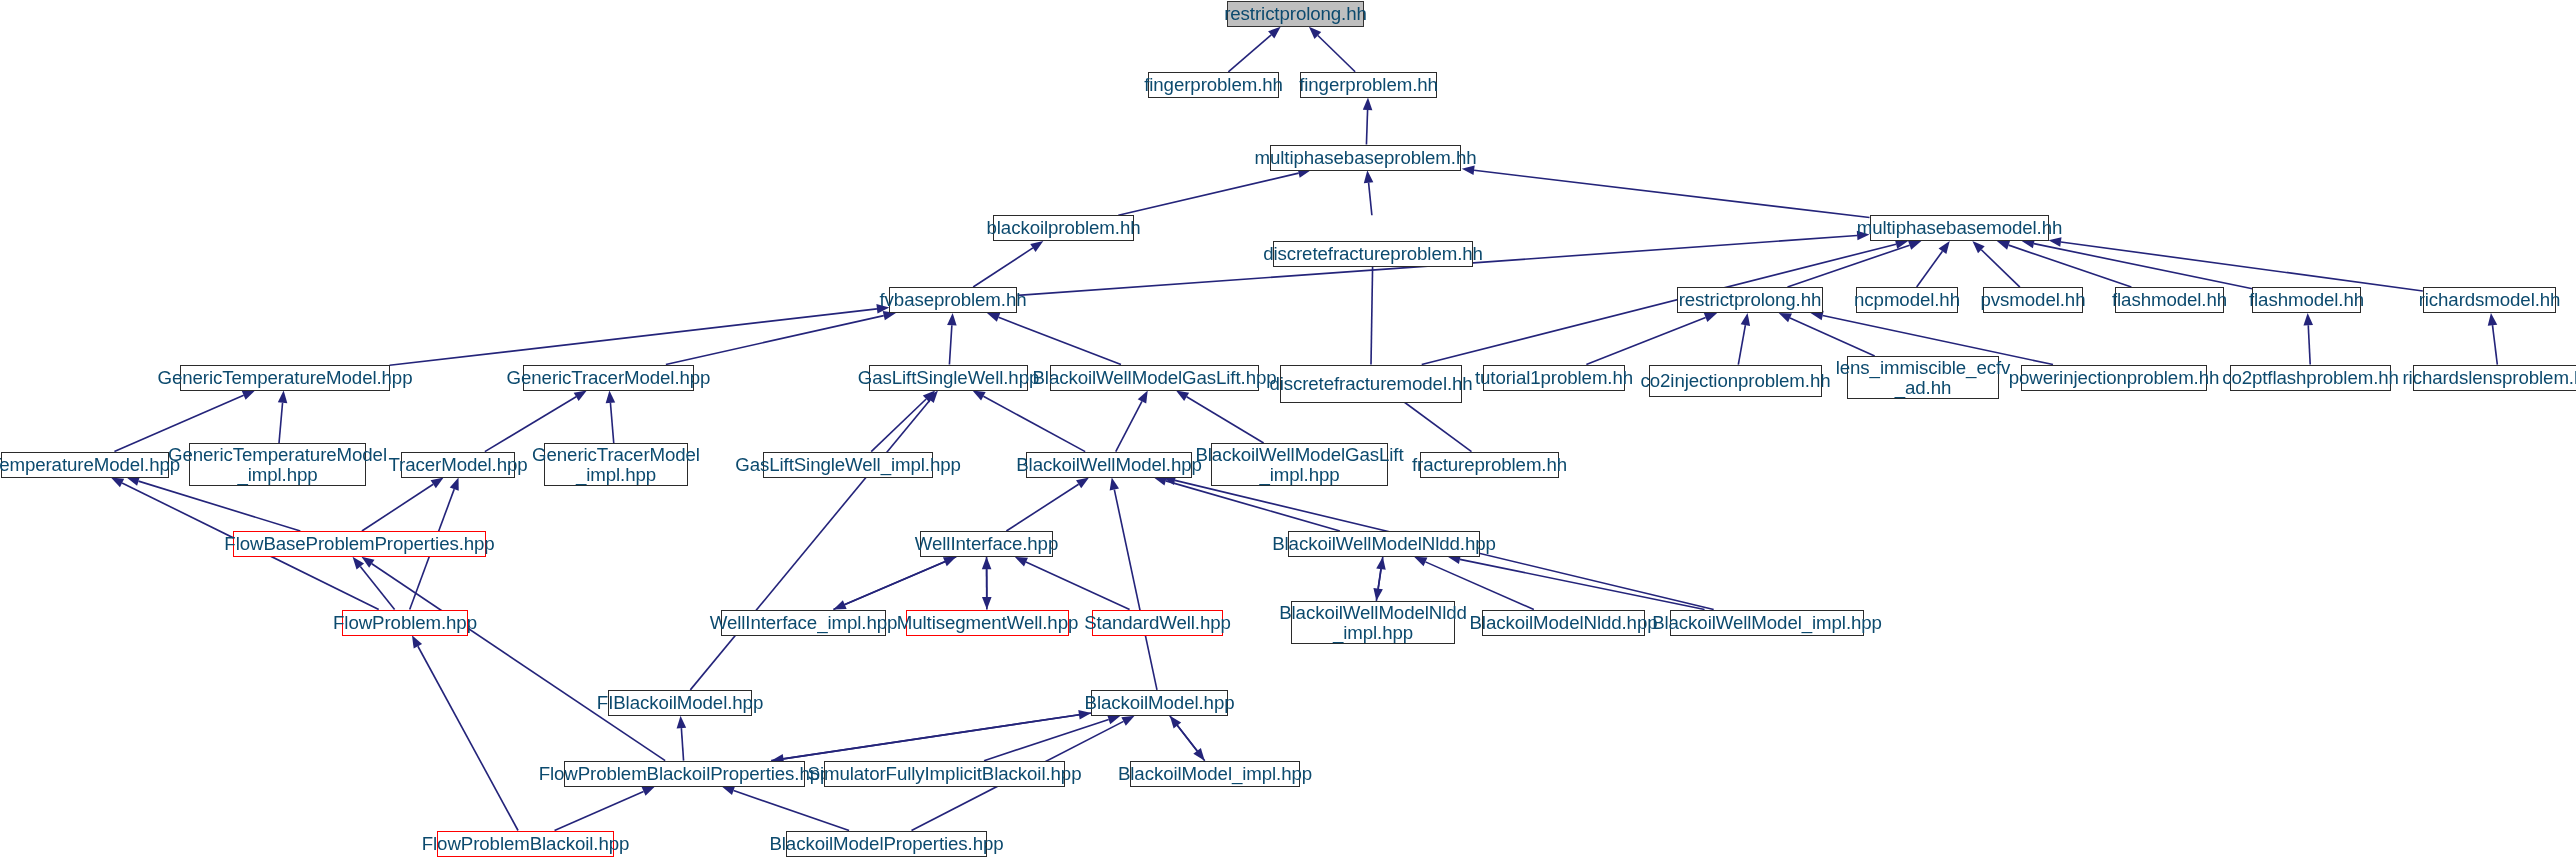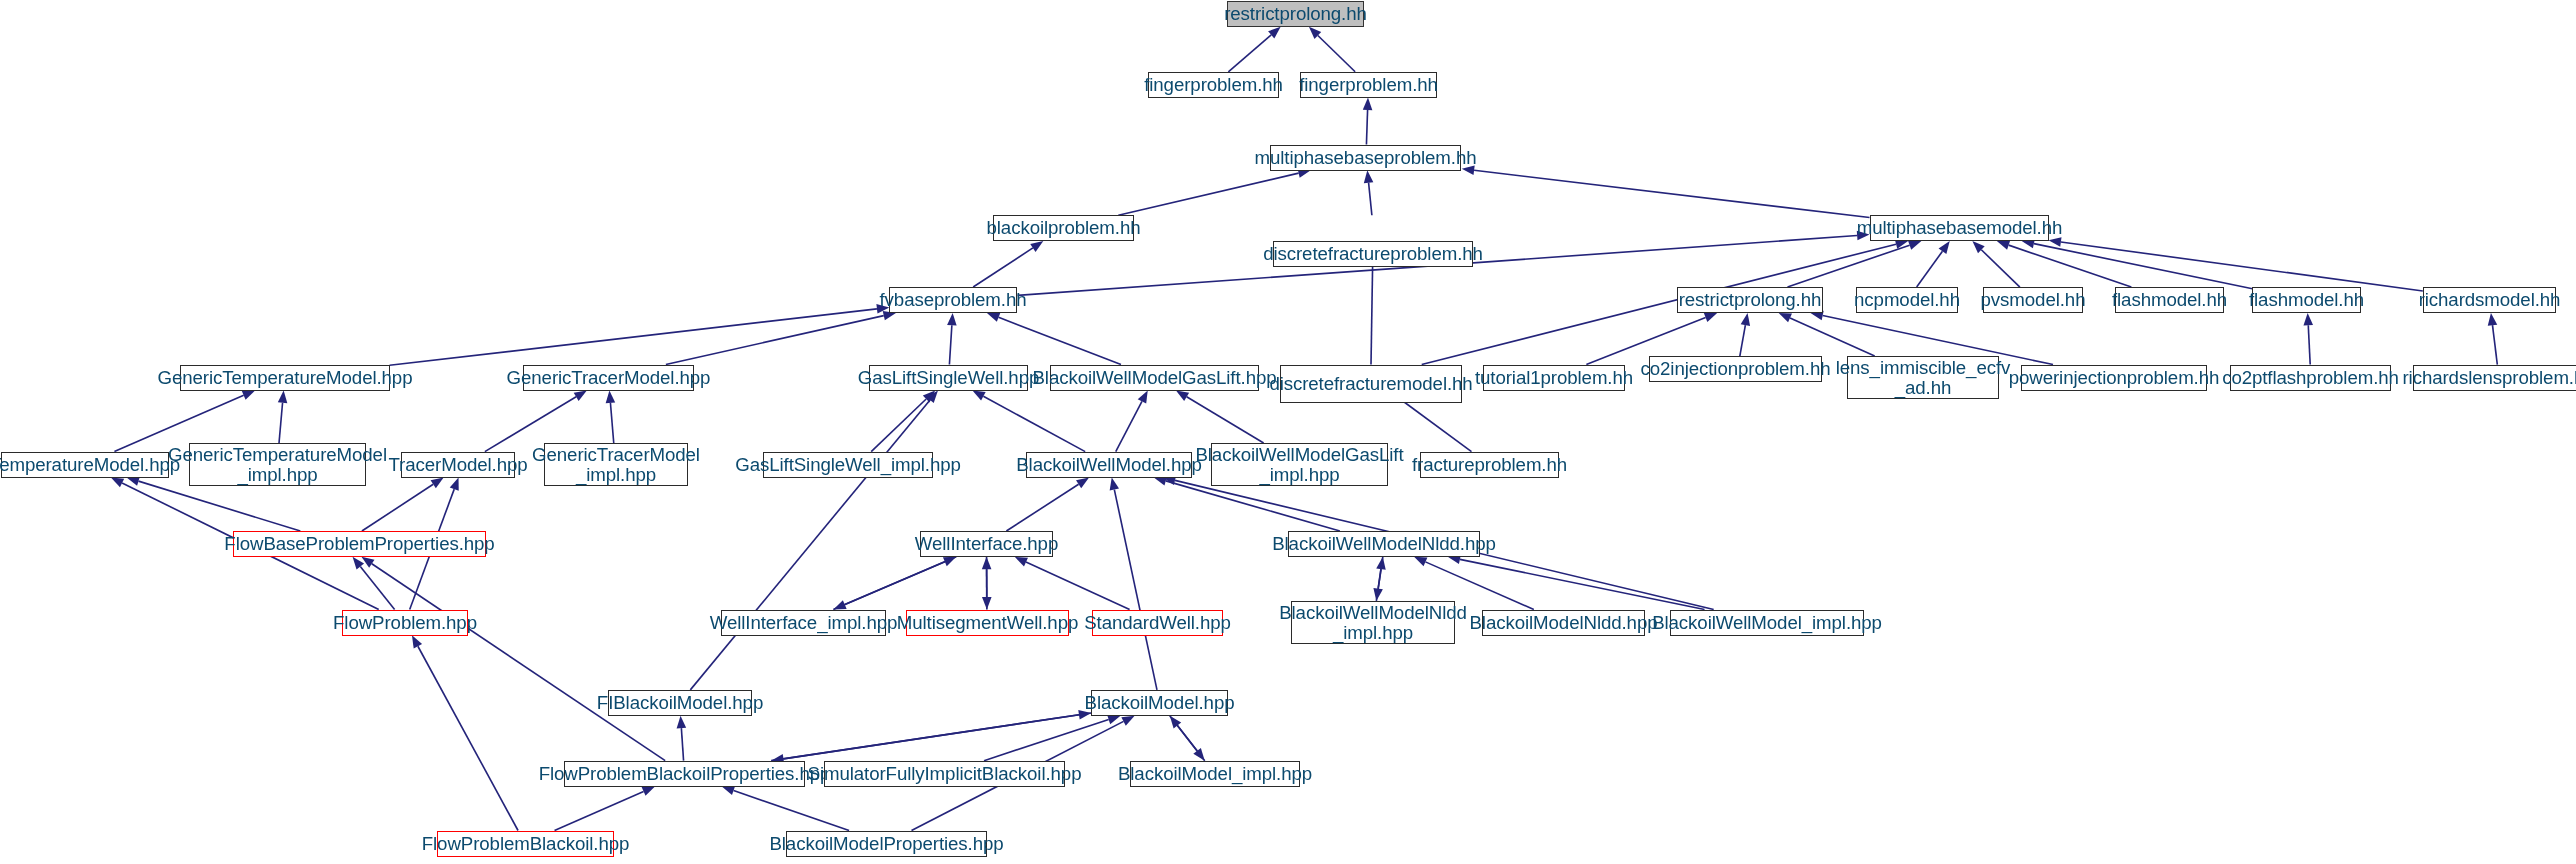--- a/index.html
+++ b/index.html
@@ -338,21 +338,21 @@
       <div class="gnode" style="left: 1983px; top: 287px; width: 100px; height: 26px;">pvsmodel.hh</div>
       <div class="gnode" style="left: 2115px; top: 287px; width: 109px; height: 26px;">flashmodel.hh</div>
       <div class="gnode" style="left: 2252px; top: 287px; width: 109px; height: 26px;">flashmodel.hh</div>
       <div class="gnode" style="left: 2423px; top: 287px; width: 133px; height: 26px;">richardsmodel.hh</div>
       <div class="gnode" style="left: 180px; top: 365px; width: 210px; height: 26px;">GenericTemperatureModel.hpp</div>
       <div class="gnode" style="left: 523px; top: 365px; width: 171px; height: 26px;">GenericTracerModel.hpp</div>
       <div class="gnode" style="left: 869px; top: 365px; width: 159px; height: 26px;">GasLiftSingleWell.hpp</div>
       <div class="gnode" style="left: 1050px; top: 365px; width: 209px; height: 26px;">BlackoilWellModelGasLift.hpp</div>
       <div class="gnode" style="left: 1280px; top: 365px; width: 182px; height: 38px;">discretefracturemodel.hh</div>
       <div class="gnode" style="left: 1483px; top: 365px; width: 142px; height: 26px;">tutorial1problem.hh</div>
-      <div class="gnode" style="left: 1649px; top: 356px; width: 173px; height: 26px;">co2injectionproblem.hh</div>
+      <div class="gnode" style="left: 1649px; top: 365px; width: 173px; height: 32px;">co2injectionproblem.hh</div>
       <div class="gnode" style="left: 1847px; top: 356px; width: 152px; height: 43px;">lens_immiscible_ecfv
 _ad.hh</div>
       <div class="gnode" style="left: 2021px; top: 365px; width: 186px; height: 26px;">powerinjectionproblem.hh</div>
       <div class="gnode" style="left: 2230px; top: 365px; width: 161px; height: 26px;">co2ptflashproblem.hh</div>
       <div class="gnode" style="left: 2413px; top: 365px; width: 171px; height: 26px;">richardslensproblem.hh</div>
       <div class="gnode" style="left: 1px; top: 452px; width: 168px; height: 26px;">TemperatureModel.hpp</div>
       <div class="gnode" style="left: 189px; top: 443px; width: 177px; height: 43px;">GenericTemperatureModel
 _impl.hpp</div>
       <div class="gnode" style="left: 401px; top: 452px; width: 114px; height: 26px;">TracerModel.hpp</div>
       <div class="gnode" style="left: 544px; top: 443px; width: 144px; height: 43px;">GenericTracerModel

